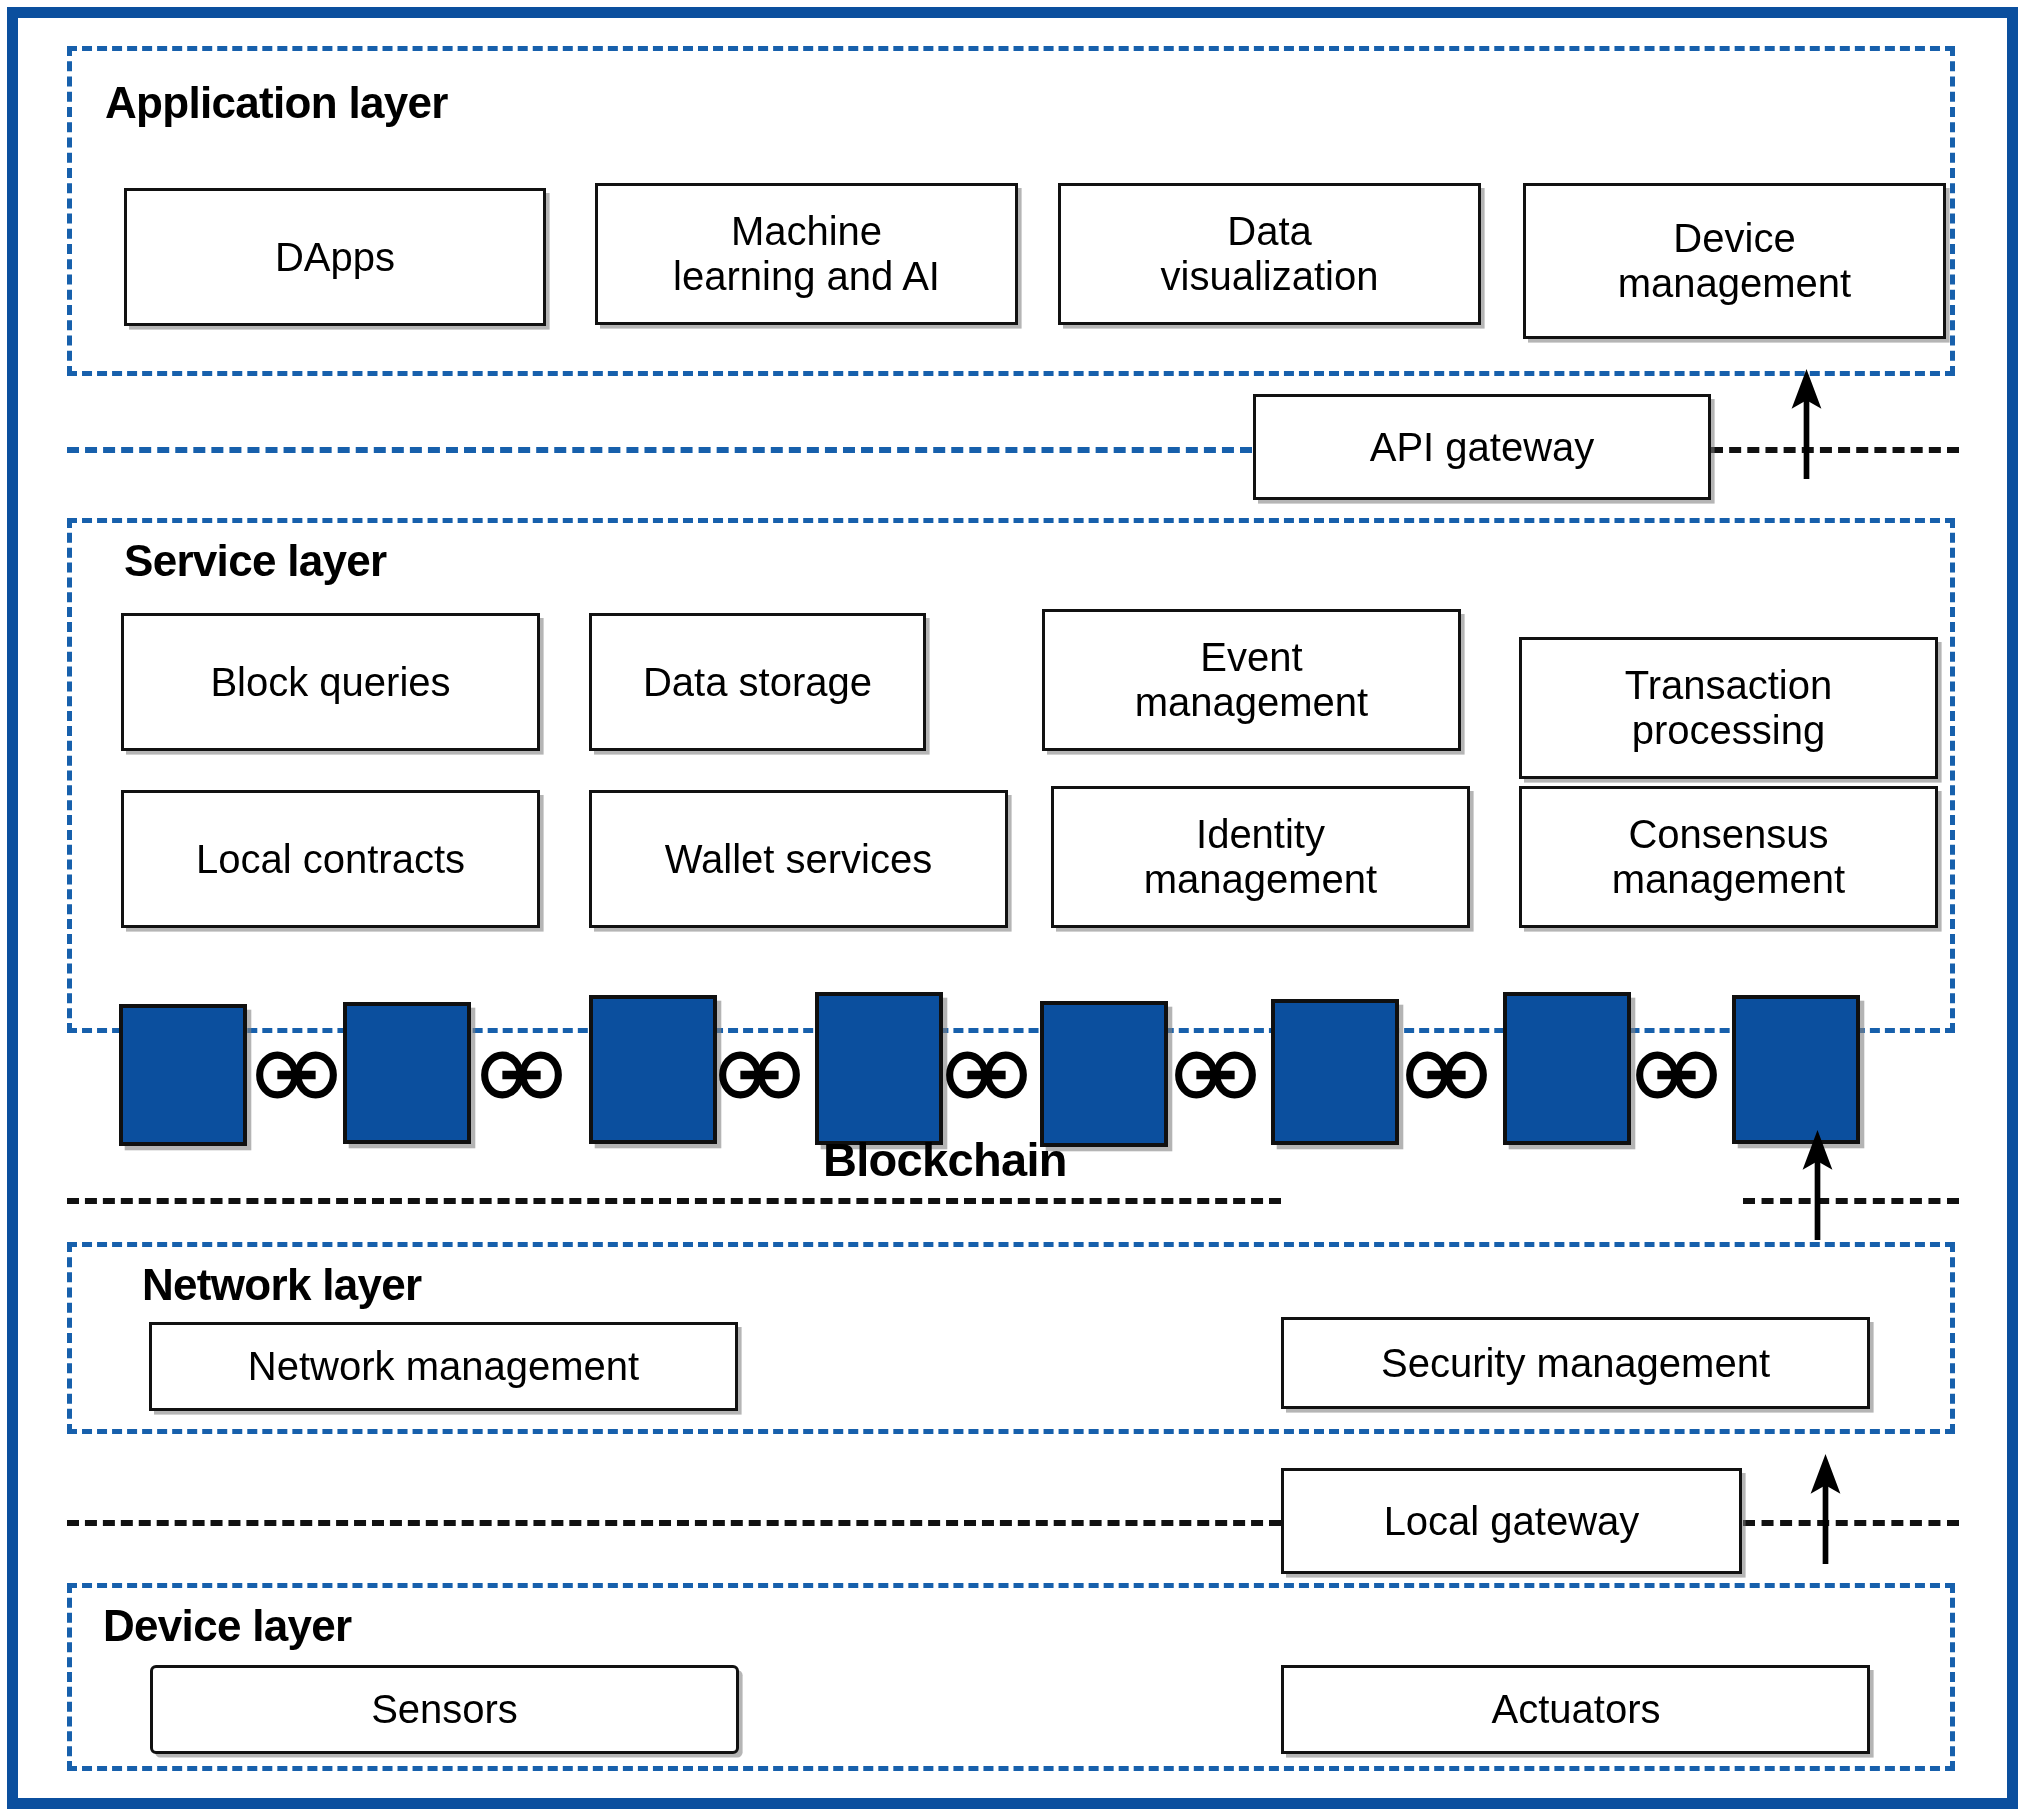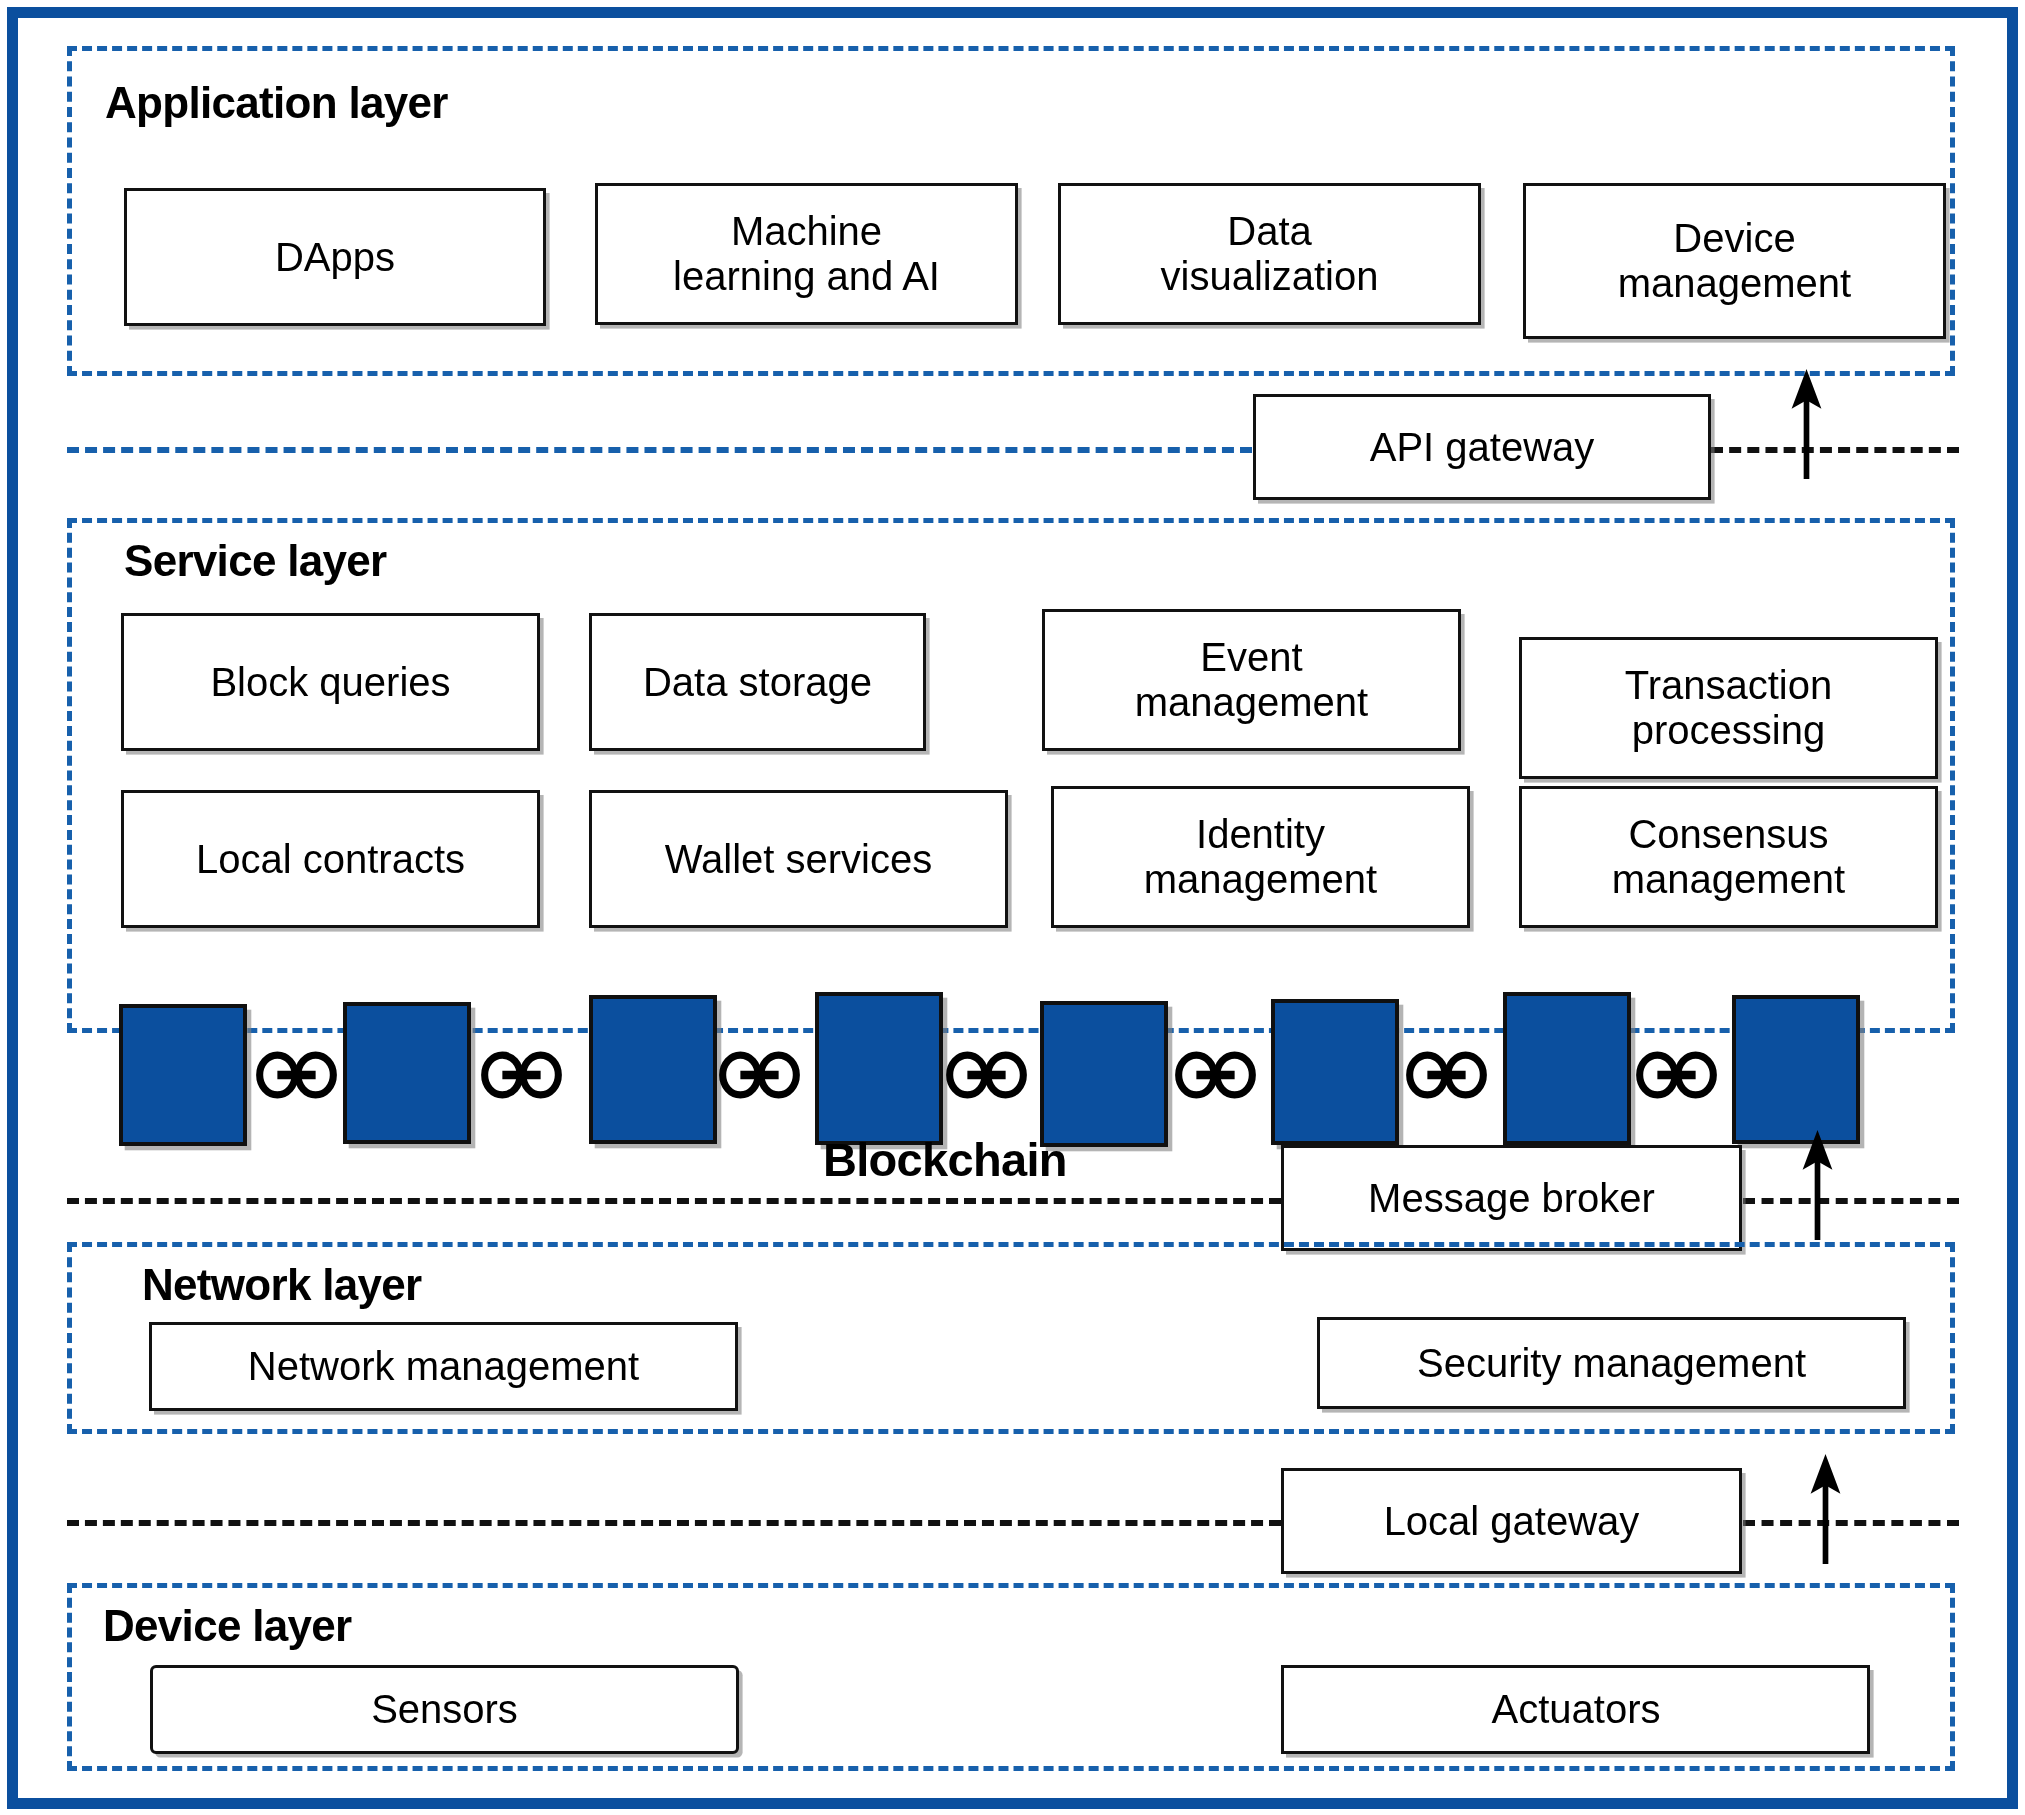--- a/index.html
+++ b/index.html
@@ -245,40 +245,37 @@
         <rect x="33" y="39" width="54" height="12" fill="#000"></rect>
       </svg>
     </div>
   </div>
 
   <div class="bc-label" style="left:823px; top:1132px; font-size:47px;">Blockchain</div>
 
   <div class="hline" style="left:67px; top:1198px; width:1214px;"></div>
   <div class="hline" style="left:1743px; top:1198px; width:216px;"></div>
 
-  <div class="comp" style="left:1281px; top:1145px; width:461px; height:106px; font-size:40px;">
-    <span>Message broker</span>
-  </div>
 
   <div class="uparrow" style="left:1789px; top:1130px; width:57px; height:110px;">
     <svg width="57" height="110" viewBox="0 0 80 155">
       <line x1="40" y1="155" x2="40" y2="32" stroke="#000" stroke-width="8"></line>
       <polygon points="40,0 19,56 40,44 61,56" fill="#000"></polygon>
     </svg>
   </div>
 
   <div class="layer-box" style="left:67px; top:1242px; width:1888px; height:192px;"></div>
 
   <div class="layer-title" style="left:142px; top:1260px; font-size:44px;">Network layer</div>
 
   <div class="comp" style="left:149px; top:1322px; width:589px; height:89px; font-size:40px;">
     <span>Network management</span>
   </div>
 
-  <div class="comp" style="left:1281px; top:1317px; width:589px; height:92px; font-size:40px;margin-left:36px;">
+  <div class="comp" style="left:1281px; top:1317px; width:589px; height:92px; font-size:40px;">
     <span>Security management</span>
   </div>
 
   <div class="hline" style="left:67px; top:1520px; width:1214px;"></div>
   <div class="hline" style="left:1743px; top:1520px; width:216px;"></div>
 
   <div class="comp" style="left:1281px; top:1468px; width:461px; height:106px; font-size:40px;">
     <span>Local gateway</span>
   </div>
 

